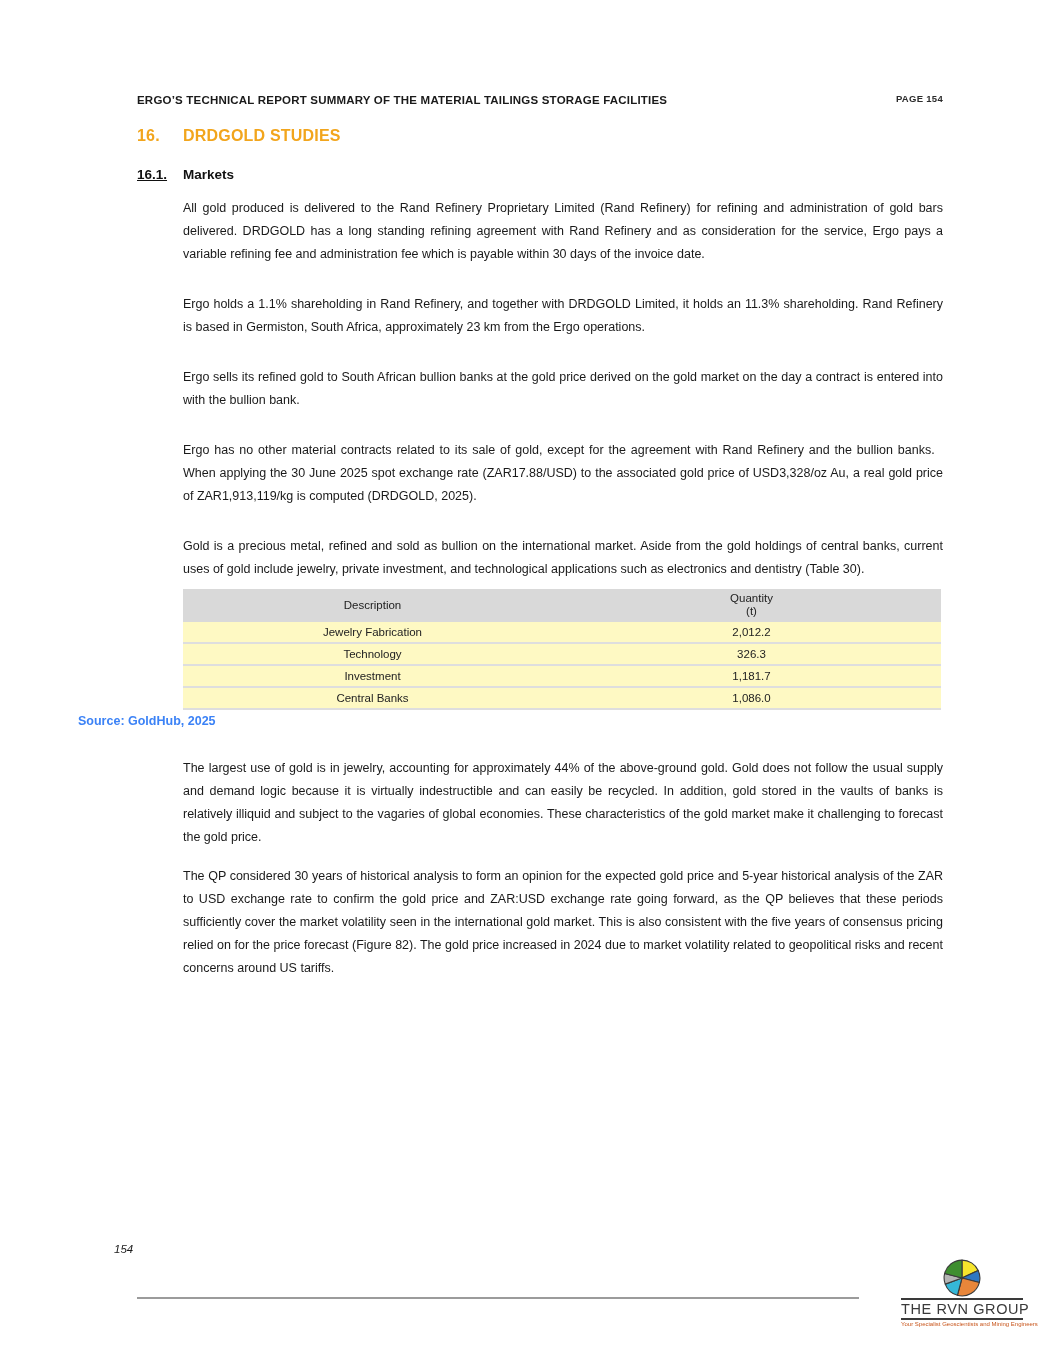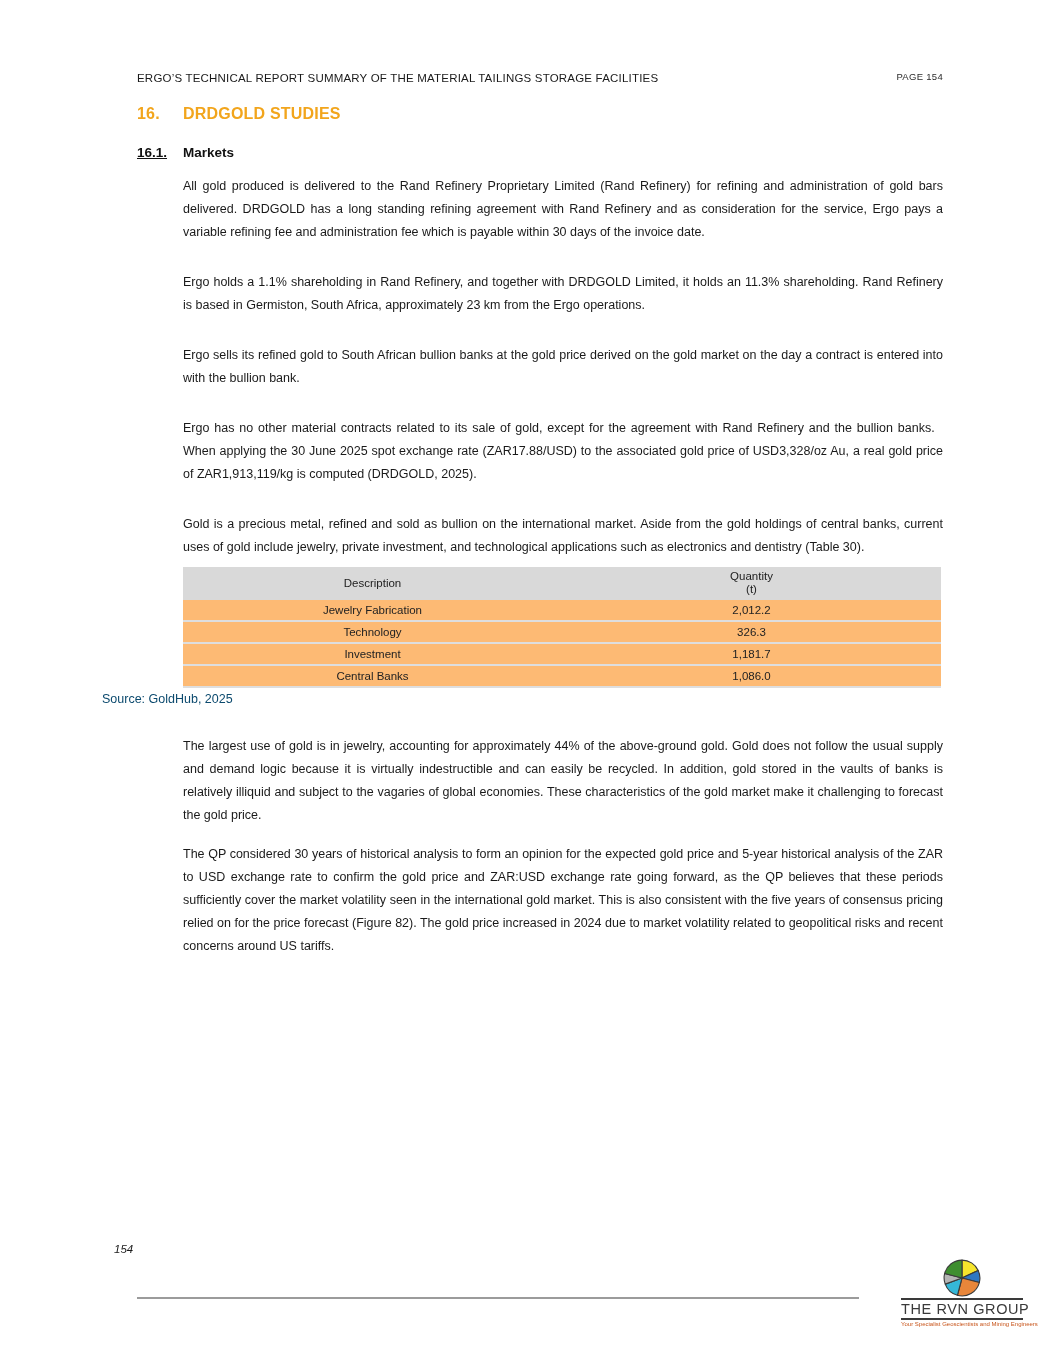--- a/index.html
+++ b/index.html
@@ -9,21 +9,22 @@
     height: 1365px;
     background: #ffffff;
     font-family: "Liberation Sans", sans-serif;
     color: #1a1a1a;
     overflow: hidden;
   }
   .doc-header {
     display: flex;
     justify-content: space-between;
     align-items: flex-start;
-    padding: 72px 112px 0 137px;
+    padding: 94px 112px 0 137px;
+    font-weight: bold;
   }
   .doc-header .running-title {
     font-size: 11.5px;
     letter-spacing: 0.2px;
     color: #1a1a1a;
   }
   .doc-header .page-label {
     font-size: 9.5px;
     color: #2b2b2b;
     margin-top: -1px;
@@ -73,26 +74,27 @@
     text-align: center;
     padding: 3px 0 4px 0;
     line-height: 13px;
     vertical-align: middle;
   }
   table.gold-table td {
     text-align: center;
     padding: 3px 0 2px 0;
     border-bottom: 2px solid #dedede;
     line-height: 15px;
-    background: #fdba74;
+    background: #fef9c3;
   }
   .table-source {
-    margin: 4px 112px 0 102px;
+    margin: 4px 112px 0 78px;
     font-size: 12.5px;
-    color: #0c4a6e;
+    color: #3b82f6;
+    font-weight: bold;
   }
   p.closing { margin-top: 29px; }
   .h2.gold-price { margin-top: 25px; }
   p.last { margin-top: 16px; }
 
   .footer-line {
     position: absolute;
     left: 137px;
     top: 1297px;
     width: 722px;

